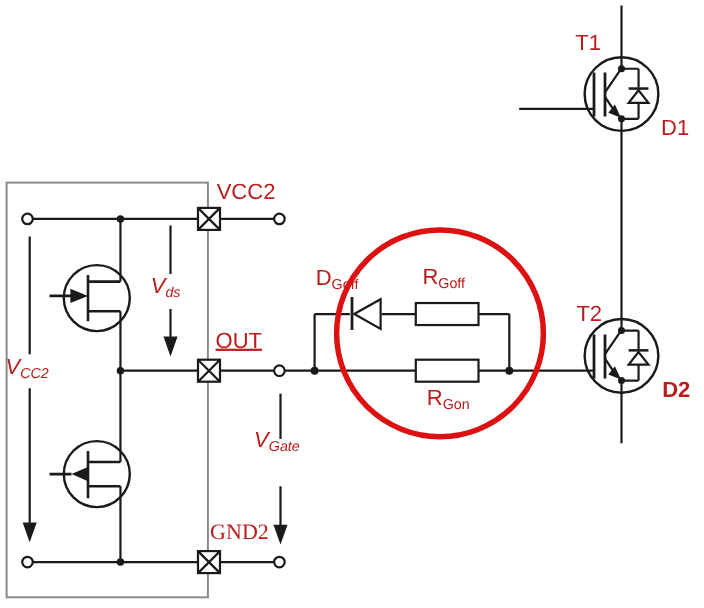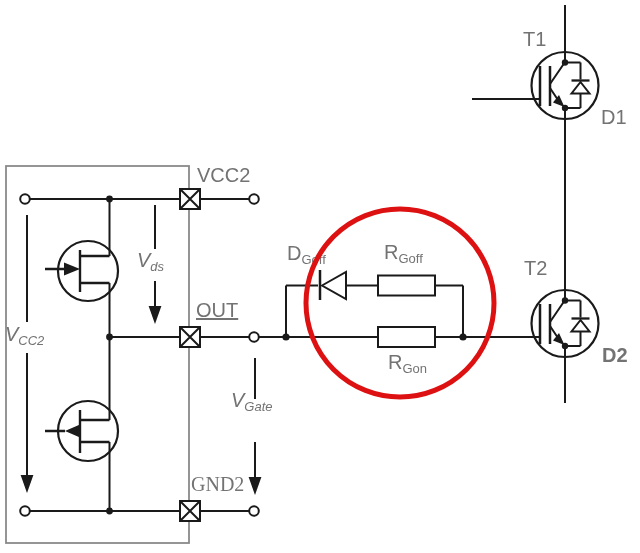--- a/index.html
+++ b/index.html
@@ -6,21 +6,21 @@
   .canvas{
     position:relative;
     width:640px;height:553px;
     background:#ffffff;
     font-family:"Liberation Sans", sans-serif;
     overflow:hidden;
   }
   .layer{position:absolute;left:0;top:0;}
   .lbl{
     position:absolute;
-    color:#737373;
+    color:#b91c1c;
     font-size:20px;
     line-height:1;
     white-space:nowrap;
     z-index:2;
   }
   .lbl .sub{font-size:13px;vertical-align:-4px;}
   .it{font-style:italic;}
   svg{display:block;}
   #schematic{z-index:1;}
   #highlight{z-index:3;pointer-events:none;}
@@ -133,21 +133,21 @@
       <polygon points="27,493 20.6,475 33.4,475" fill="#1a1a1a" stroke="none"></polygon>
     </g>
   </svg>
 
   <div class="lbl" style="left:197px;top:165px;"><span>VCC2</span></div>
   <div class="lbl" style="left:196px;top:300px;text-decoration:underline;"><span>OUT</span></div>
   <div class="lbl" style="left:191px;top:474px;font-family:Liberation Serif, serif;"><span>GND2</span></div>
 
   <div class="lbl" style="left:523px;top:29px;"><span>T1</span></div>
   <div class="lbl" style="left:601px;top:107px;text-align:right;"><span>D1</span></div>
-  <div class="lbl" style="left:524px;top:258px;"><span>T2</span></div>
+  <div class="lbl" style="left:524px;top:276px;"><span>T2</span></div>
   <div class="lbl" style="left:602px;top:345px;font-weight:bold;"><span>D2</span></div>
 
   <div class="lbl it" style="left:5px;top:324px;"><span>V</span><span class="sub">CC2</span></div>
   <div class="lbl it" style="left:137px;top:250px;font-style:italic;"><span>V</span><span class="sub">ds</span></div>
   <div class="lbl it" style="left:231px;top:390px;"><span>V</span><span class="sub">Gate</span></div>
 
   <div class="lbl" style="left:287px;top:243px;"><span>D</span><span class="sub">Goff</span></div>
   <div class="lbl" style="left:384px;top:242px;text-align:center;"><span>R</span><span class="sub">Goff</span></div>
   <div class="lbl" style="left:388px;top:352px;"><span>R</span><span class="sub">Gon</span></div>
 

